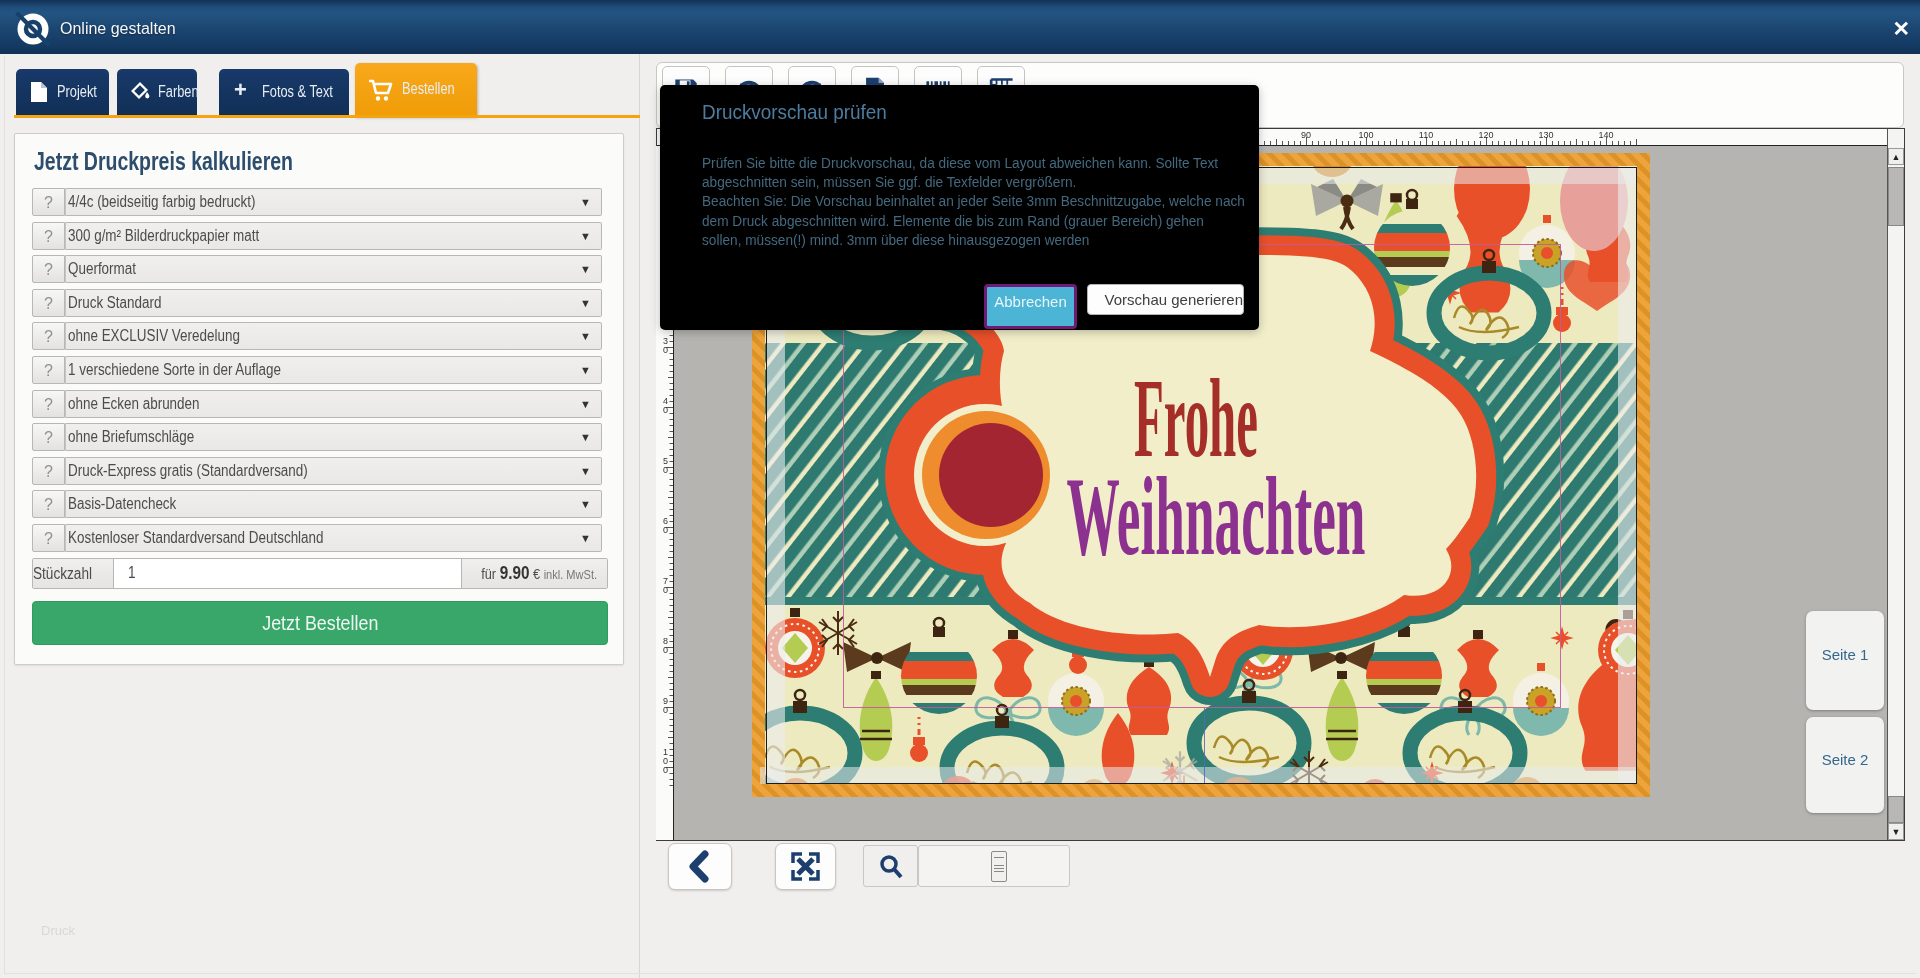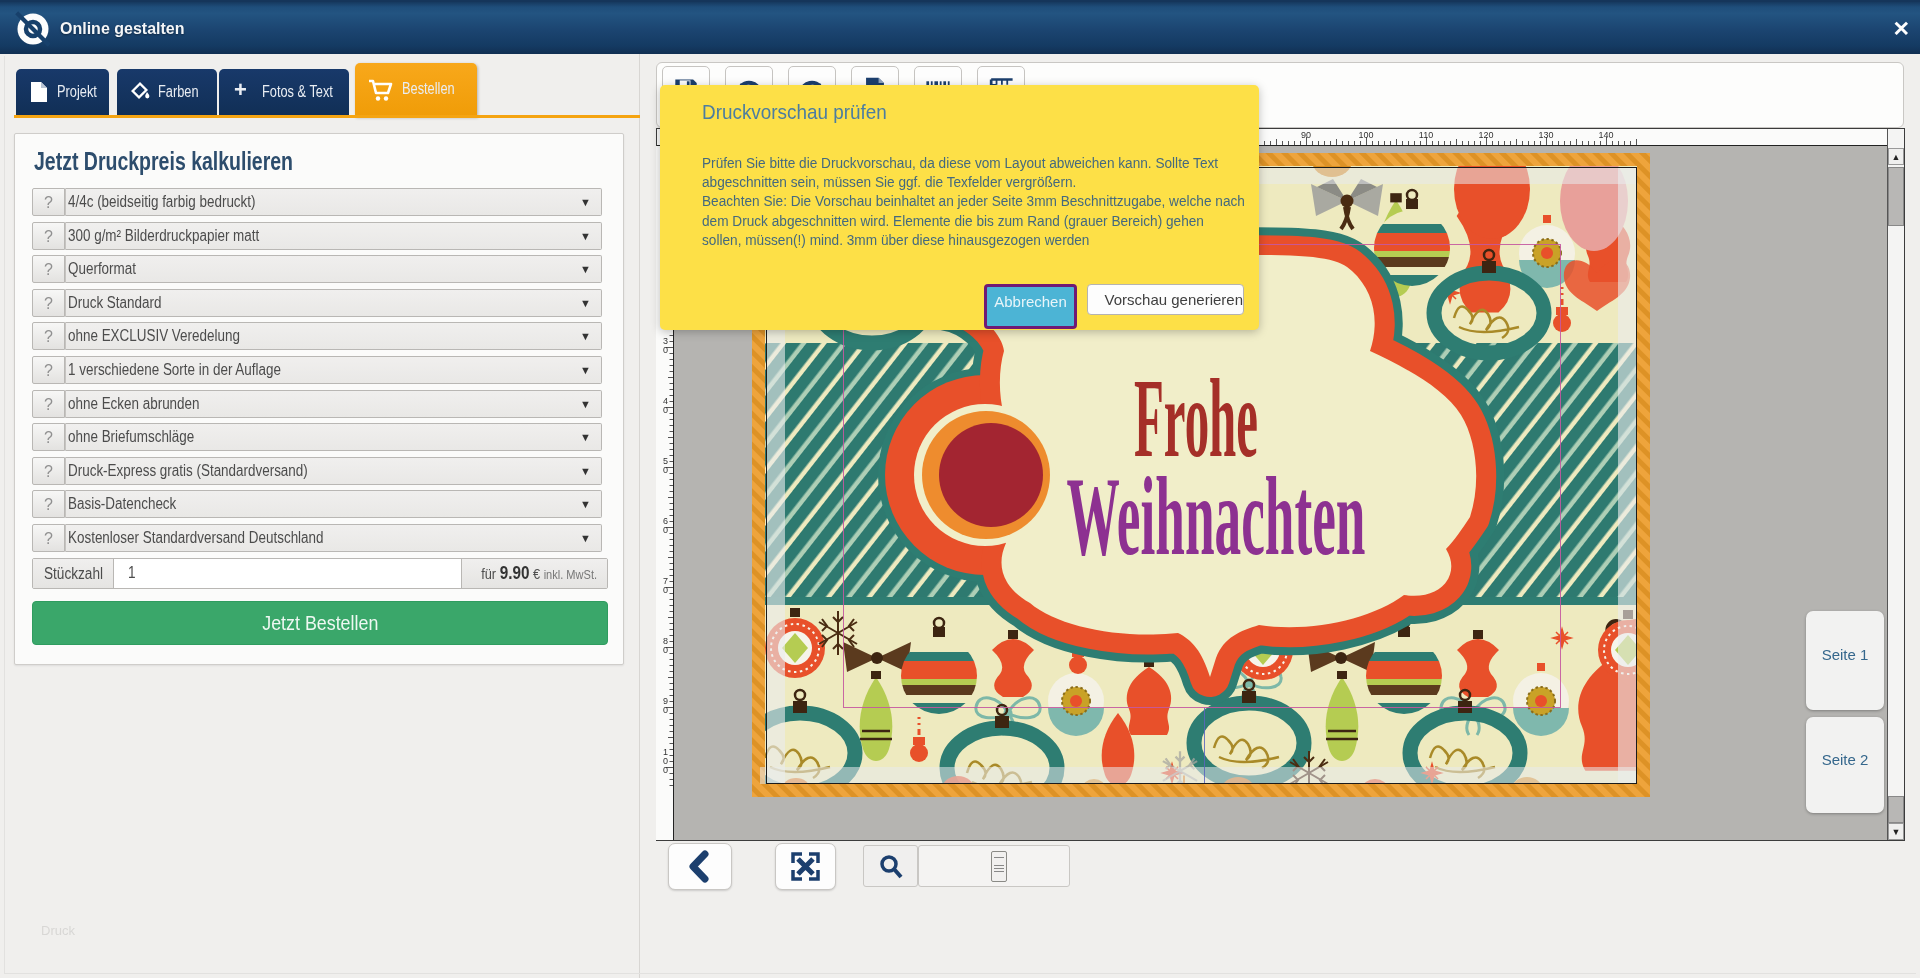--- a/index.html
+++ b/index.html
@@ -1,53 +1,53 @@
 <!DOCTYPE html>
 <html><head><meta charset="utf-8">
 <style>
 *{margin:0;padding:0;box-sizing:border-box}
 html,body{width:1920px;height:978px;overflow:hidden;font-family:"Liberation Sans",sans-serif;background:#f0efed}
 .abs{position:absolute}
 
 #topbar{position:absolute;left:0;top:0;width:1920px;height:54px;
  background:linear-gradient(180deg,#16395f 0%,#1f4e7b 10%,#235481 22%,#1b4470 55%,#143a62 85%,#112f52 100%);
  border-top:2px solid #15355a}
-#topbar .title{position:absolute;left:60px;top:18px;color:#f4f6f8;font-size:16px;font-weight:bold;text-shadow:0 1px 2px rgba(0,0,0,.4)}
+#topbar .title{position:absolute;left:60px;top:18px;color:#f4f6f8;font-size:16px;font-weight:normal;text-shadow:0 1px 2px rgba(0,0,0,.4)}
 #closex{position:absolute;right:10px;top:15px;color:#fff;font-size:21px;font-weight:bold}
 
 #leftpanel{position:absolute;left:0;top:54px;width:640px;height:924px;background:#f0efed;border-right:1px solid #d8d6d3}
 .tab{position:absolute;top:15px;height:46px;background:linear-gradient(180deg,#18396a,#112f56);border-radius:5px 5px 0 0;color:#eef1f5;font-size:17px}
 .tab .lbl{position:absolute;top:14px;white-space:nowrap;font-size:16px;color:#e9edf3}
 #tabbestellen{background:linear-gradient(180deg,#f8a81b,#f09c07);top:9px;height:54px;border-radius:5px 5px 0 0;box-shadow:1px 1px 3px rgba(0,0,0,.25)}
 #orangeline{position:absolute;left:14px;top:61px;width:626px;height:3px;background:#f5a411}
 #formbox{position:absolute;left:14px;top:79px;width:610px;height:532px;background:#fbfbfa;border:1px solid #cfcdca;border-radius:2px;box-shadow:0 1px 2px rgba(0,0,0,.08)}
 #formbox h1{position:absolute;left:19px;top:13px;font-size:25px;font-weight:bold;color:#2d4d6d;letter-spacing:0}
 .row{position:absolute;left:17px;width:570px;height:28px}
 .qm{position:absolute;left:0;top:0;width:33px;height:28px;background:linear-gradient(180deg,#f7f7f6,#e3e2e0);border:1px solid #b9b7b4;border-radius:2px 0 0 2px;color:#909090;font-size:16px;text-align:center;line-height:27px}
 .sel{position:absolute;left:33px;top:0;width:537px;height:28px;background:linear-gradient(180deg,#f0efee,#e9e8e6);border:1px solid #b9b7b4;border-left:1px solid #c6c4c1;border-radius:0 2px 2px 0;color:#4c4c4c;font-size:16px;line-height:26px;padding-left:2px}
 .sel .arr{position:absolute;right:10px;top:0;color:#333;font-size:11px;line-height:27px}
 #stk{position:absolute;left:17px;top:424px;width:576px;height:31px;border:1px solid #b9b7b4;border-radius:2px;background:#fff}
-#stk .lab{position:absolute;left:0;top:0;width:81px;height:29px;background:linear-gradient(180deg,#f0efee,#e5e4e2);border-right:1px solid #b9b7b4;color:#4c4c4c;font-size:16px;line-height:29px;text-align:right}
+#stk .lab{position:absolute;left:0;top:0;width:81px;height:29px;background:linear-gradient(180deg,#f0efee,#e5e4e2);border-right:1px solid #b9b7b4;color:#4c4c4c;font-size:16px;line-height:29px;text-align:left}
 #stk .val{position:absolute;left:95px;top:5px;color:#4c4c4c;font-size:16px}
 #stk .price{position:absolute;right:0;top:0;width:146px;height:29px;background:linear-gradient(180deg,#f0efee,#e5e4e2);border-left:1px solid #b9b7b4;color:#4c4c4c;font-size:15px;line-height:29px;text-align:right}
 #greenbtn{position:absolute;left:17px;top:467px;width:576px;height:44px;background:#3aa76a;border:1px solid #2f9c5f;border-radius:4px;color:#eef8f2;font-size:21px;text-align:center;line-height:42px}
 
 #toolbar{position:absolute;left:656px;top:62px;width:1248px;height:66px;background:#fdfdfc;border:1px solid #c9c7c4;border-radius:6px}
 .tbtn{position:absolute;top:3px;width:48px;height:52px;background:#fdfdfd;border:1px solid #c6c4c1;border-radius:5px}
 #viewport{position:absolute;left:656px;top:128px;width:1249px;height:713px;background:#b5b4b1;border:1px solid #3c3c3c}
 #vruler{position:absolute;left:656px;top:146px;width:18px;height:694px;background:#fbfbfa;border-right:1px solid #222}
 #hruler{position:absolute;left:657px;top:129px;width:1230px;height:17px;background:#fbfbfa;border-bottom:1px solid #222}
 #vsb{position:absolute;left:1887px;top:129px;width:17px;height:711px;background:#f4f4f3;border-left:1px solid #555}
 #vsb .ar{position:absolute;left:0;width:16px;height:17px;background:#efefee;border:1px solid #999;color:#222;font-size:9px;text-align:center;line-height:16px}
 #vsb .thumb{position:absolute;left:0;width:16px;background:#b8b7b5;border:1px solid #888}
 .seite{position:absolute;width:78px;background:#f2f2f1;border-radius:7px;box-shadow:0 1px 3px rgba(0,0,0,.3);color:#35678c;font-size:15px;text-align:center}
 
 .bbtn{position:absolute;background:#fdfdfd;border:1px solid #c9c7c4;border-radius:7px;box-shadow:0 1px 2px rgba(0,0,0,.15)}
 
-#modal{position:absolute;left:660px;top:85px;width:599px;height:245px;background:#fde047;border-radius:5px;box-shadow:0 2px 10px rgba(0,0,0,.25)}
+#modal{position:absolute;left:660px;top:85px;width:599px;height:245px;background:#000000;border-radius:5px;box-shadow:0 2px 10px rgba(0,0,0,.25)}
 #modal h2{position:absolute;left:42px;top:15px;font-size:21px;font-weight:normal;color:#4c7da0}
 #modal .body{position:absolute;left:42px;top:68px;width:560px;font-size:15.5px;line-height:19.2px;color:#44697f}
 #mabbr{position:absolute;left:324px;top:199px;width:93px;height:45px;background:#4cb4d5;border:3px solid #701a75;border-radius:4px;color:#e8f5f9;font-size:15px;text-align:center;line-height:29px}
 #mvors{position:absolute;left:427px;top:199px;width:157px;height:31px;background:#fdfdfd;border:1px solid #b5b3b0;border-radius:4px;color:#3f3f3f;font-size:15px;text-align:right;line-height:29px}
 .sel i{font-style:normal;display:inline-block;transform:scaleX(0.84);transform-origin:0 50%;white-space:nowrap}
 #formbox h1 i{font-style:normal;display:inline-block;transform:scaleX(0.78);transform-origin:0 50%;white-space:nowrap}
 .tab .lbl i{font-style:normal;display:inline-block;transform:scaleX(0.8);transform-origin:0 50%;white-space:nowrap}
 #greenbtn i{font-style:normal;display:inline-block;transform:scaleX(0.85);transform-origin:50% 50%;white-space:nowrap}
 #stk i{font-style:normal;display:inline-block;transform:scaleX(0.85);transform-origin:0 50%;white-space:nowrap}
 #stk .price i{transform-origin:50% 50%}
@@ -66,21 +66,21 @@
 </div>
 
 <div id="leftpanel">
  <div class="tab" id="tabprojekt" style="left:16px;width:93px">
    <svg class="abs" style="left:14px;top:12px" width="18" height="22" viewBox="0 0 18 22">
         <path d="M1 1h10l6 6v14H1z" fill="#fff"></path>
         <path d="M11 1l6 6h-6z" fill="#b9c4d4"></path>
       </svg>
    <span class="lbl" style="left:41px"><i>Projekt</i></span>
  </div>
- <div class="tab" id="tabfarben" style="left:117px;width:100px">
+ <div class="tab" id="tabfarben" style="left:117px;width:80px">
    <svg class="abs" style="left:12px;top:11px" width="22" height="22" viewBox="0 0 22 22">
         <g fill="#fff">
           <path d="M11 2 L19 10 L10 19 L2 11 Z M11 5.2 L5.2 11 L10 15.8 L15.8 10 Z" fill-rule="evenodd"></path>
           <path d="M18 12 c1.2 1.8 2.4 3 2.4 4.3 a2.1 2.1 0 0 1 -4.2 0 c0-1.3 1-2.5 1.8-4.3z"></path>
         </g>
       </svg>
    <span class="lbl" style="left:41px"><i>Farben</i></span>
  </div>
  <div class="tab" id="tabfotos" style="left:219px;width:130px">
    <span class="lbl" style="left:15px;font-size:22px;font-weight:bold;top:8px">+</span>

